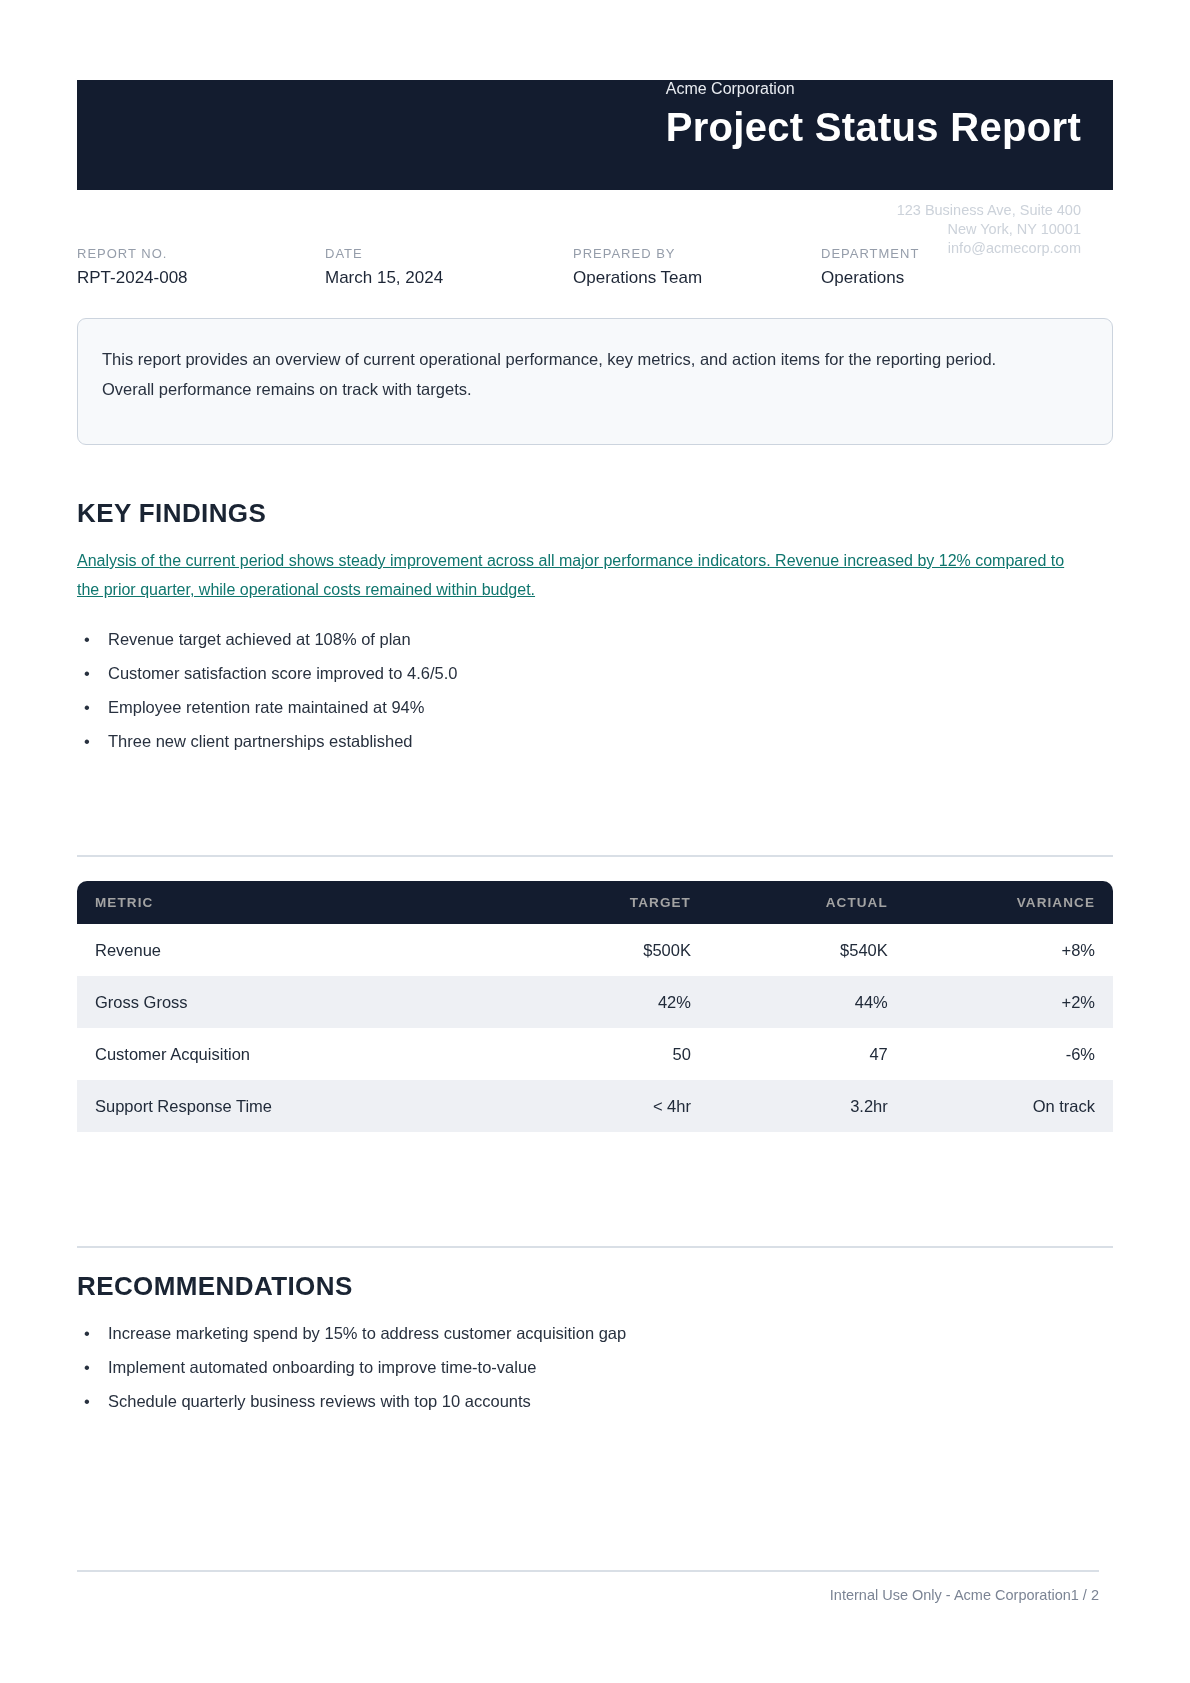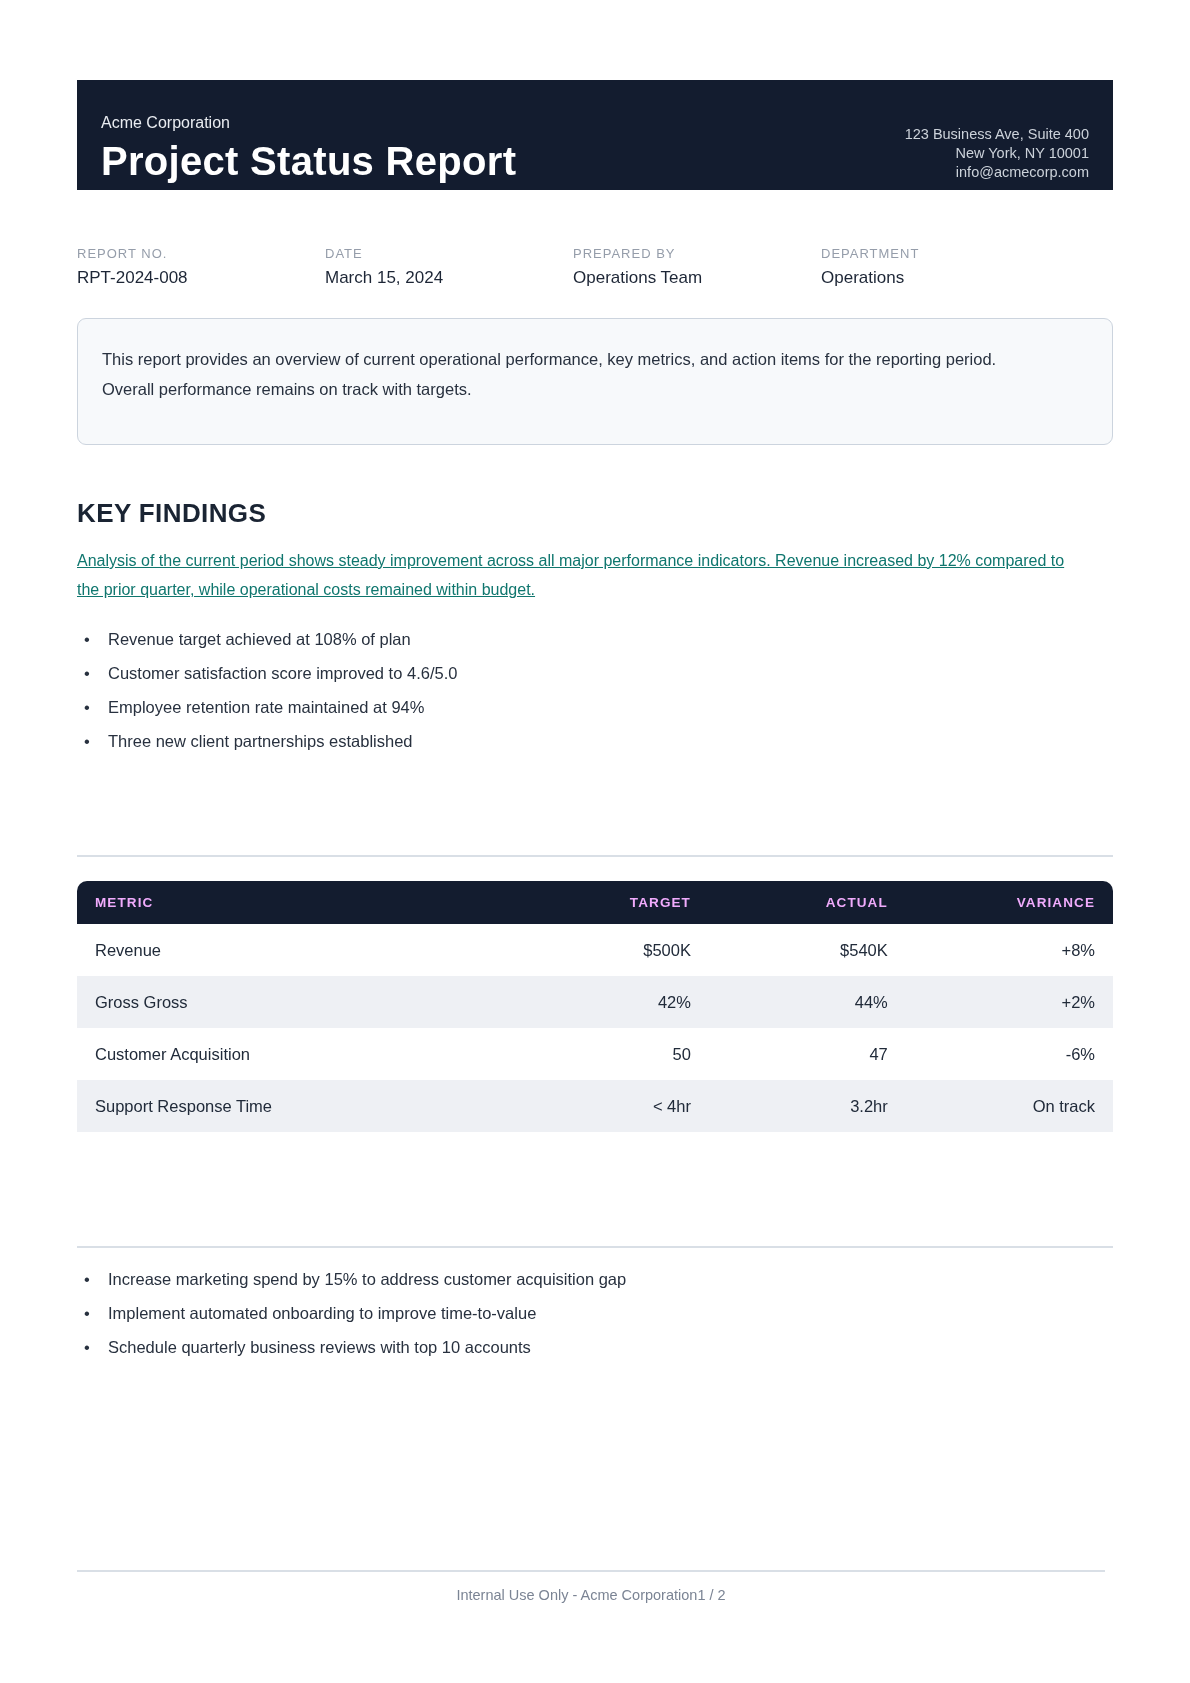--- a/index.html
+++ b/index.html
@@ -11,21 +11,22 @@
     color: var(--body-text, #232d3c);
     overflow: hidden;
   }
   .content { padding: 80px 77px 0 77px; }
 
   
   .report-header {
     height: 110px;
     background: var(--brand-navy, #131c2f);
     display: flex; justify-content: space-between;
-    padding: 0 24px;
+    padding: 0 32px;
+    flex-direction: column;
   }
   .header-left { align-self: flex-end; padding-bottom: 8px; }
   .company { color: #e9ecf1; font-size: 16px; margin-bottom: 8px; }
   .title { color: #ffffff; font-size: 40px; font-weight: bold; letter-spacing: 0.3px; line-height: 1.05; }
   .header-right {
     text-align: right; padding-top: 45px;
     color: var(--header-address, #ccd2da);
     font-size: 14.5px; line-height: 19px;
   }
 
@@ -62,41 +63,41 @@
 
   hr.section-divider { border: none; border-top: 2px solid var(--divider, #d9dfe6); }
   .divider-1 { margin-top: 104px; }
   .pm-heading { margin-top: 21px; }
 
   
   .metrics-table-wrap { margin-top: 24px; border-radius: 10px 10px 0 0; overflow: hidden; }
   table.metrics-table { width: 100%; border-collapse: collapse; table-layout: fixed; }
   .metrics-table thead th {
     height: 43px; background: var(--brand-navy, #131c2f);
-    color: #f0abfc; font-size: 13.5px; font-weight: bold; letter-spacing: 1.1px;
+    color: #a3a3a3; font-size: 13.5px; font-weight: bold; letter-spacing: 1.1px;
     text-align: right; padding-right: 18px; vertical-align: middle;
   }
   .metrics-table thead th:first-child { text-align: left; padding-left: 18px; padding-right: 0; }
   .metrics-table tbody td {
     height: 52px; font-size: 16.5px; color: #212b3a;
     text-align: right; padding-right: 18px; vertical-align: middle;
   }
   .metrics-table tbody td:first-child { text-align: left; padding-left: 18px; padding-right: 0; }
   .metrics-table tbody tr:nth-child(even) { background: var(--stripe, #eef0f4); }
 
   .divider-2 { margin-top: 114px; }
   .rec-heading { margin-top: 23px; }
   .rec-list { margin-top: 22px; }
   .rec-list li { margin-bottom: 17px; }
 
   
   .report-footer {
-    position: absolute; left: 77px; right: 85px; top: 1570px;
+    position: absolute; left: 77px; right: 91px; top: 1570px;
     border-top: 2px solid var(--divider, #d9dfe6);
-    display: flex; justify-content: center;
+    display: flex; justify-content: flex-end;
     padding-top: 15px;
     font-size: 14.5px; color: var(--footer-gray, #7b8494);
   }
 </style>
 </head>
 <body>
 
 <div class="content">
 
   <div class="report-header">
@@ -185,20 +186,21 @@
           <td>&lt; 4hr</td>
           <td>3.2hr</td>
           <td>On track</td>
         </tr>
       </tbody>
     </table>
   </div>
 
   <hr class="section-divider divider-2">
 
+  <h2 class="section-heading rec-heading">RECOMMENDATIONS</h2>
   <ul class="bullet-list rec-list">
     <li><span class="bullet-dot">•</span><span>Increase marketing spend by 15% to address customer acquisition gap</span></li>
     <li><span class="bullet-dot">•</span><span>Implement automated onboarding to improve time-to-value</span></li>
     <li><span class="bullet-dot">•</span><span>Schedule quarterly business reviews with top 10 accounts</span></li>
   </ul>
 
 </div>
 
 <div class="report-footer">
   <span>Internal Use Only - Acme Corporation</span>

